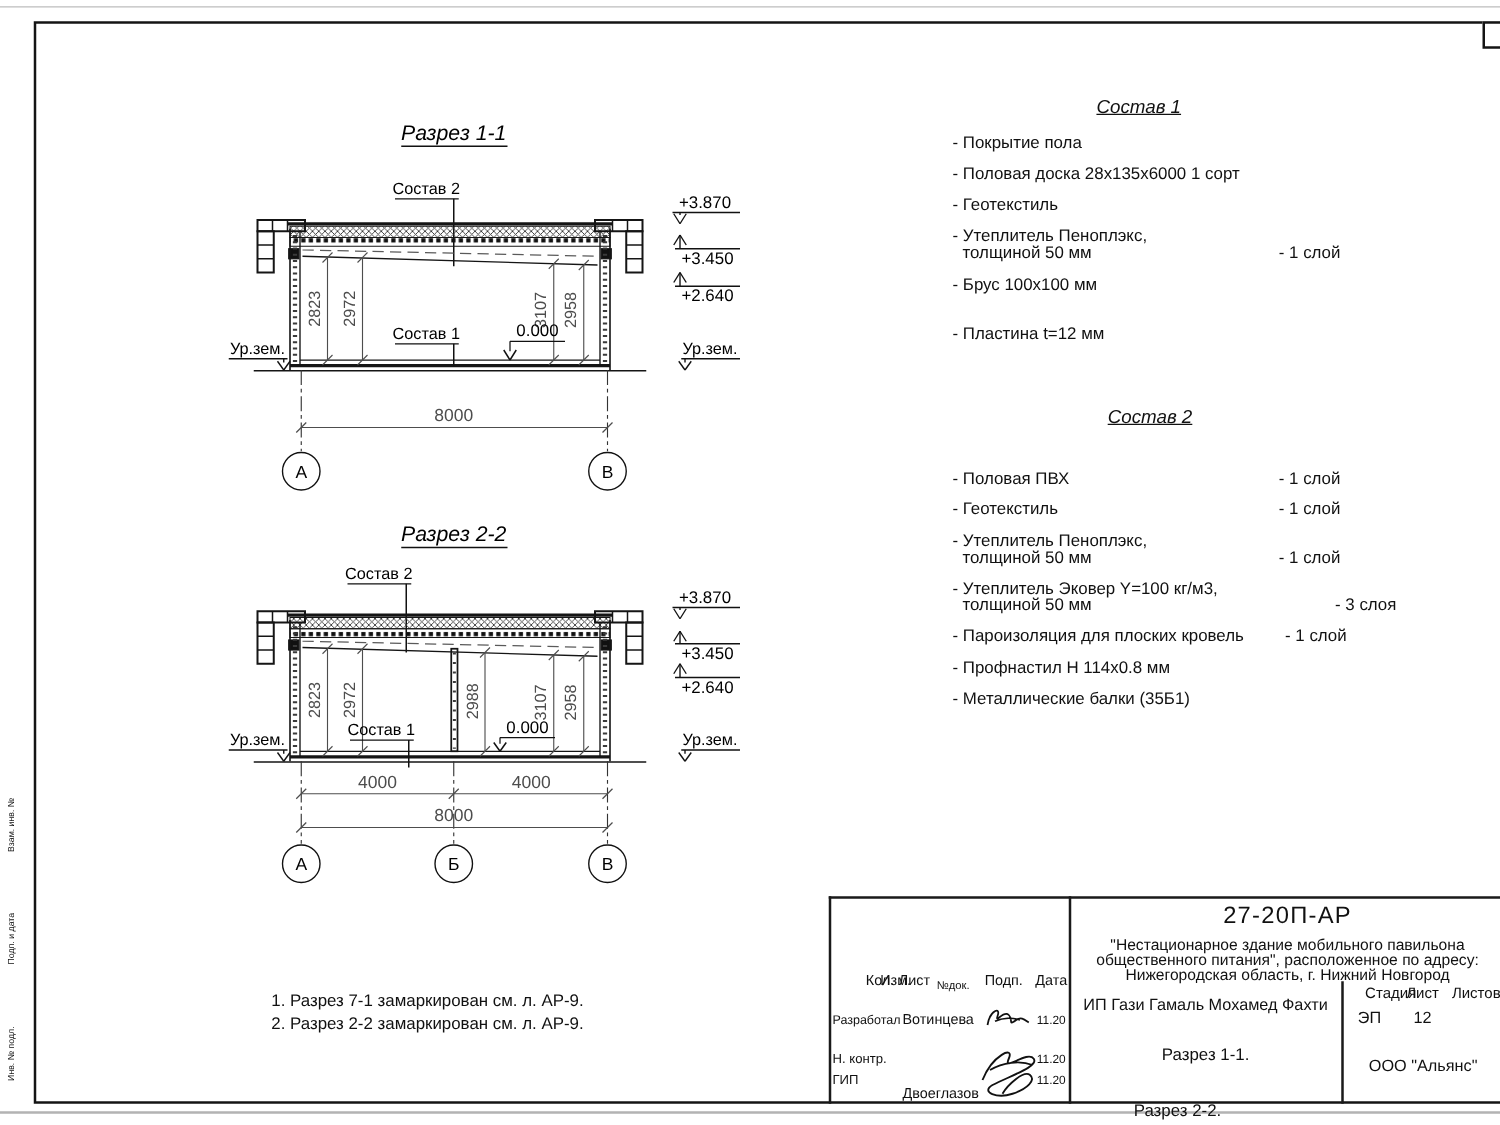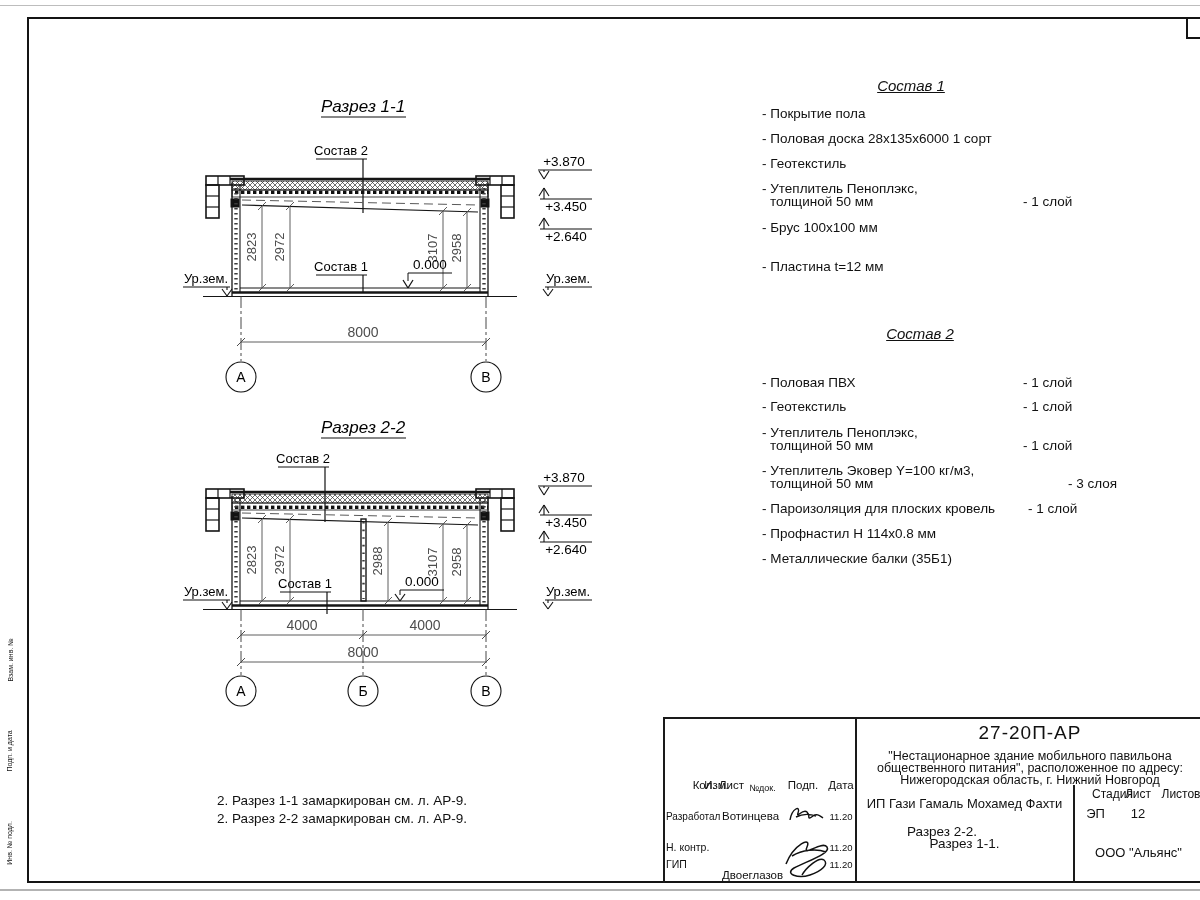--- a/index.html
+++ b/index.html
@@ -344,21 +344,21 @@
   <div class="t" style="left:770px;top:438px;font-size:13.5px;">толщиной 50 мм</div>
   <div class="t" style="left:1023px;top:438px;font-size:13.5px;">- 1 слой</div>
   <div class="t" style="left:762px;top:463px;font-size:13.5px;">- Утеплитель Эковер Y=100 кг/м3,</div>
   <div class="t" style="left:770px;top:476px;font-size:13.5px;">толщиной 50 мм</div>
   <div class="t" style="left:1023px;top:476px;font-size:13.5px;margin-left:45px;">- 3 слоя</div>
   <div class="t" style="left:762px;top:501px;font-size:13.5px;">- Пароизоляция для плоских кровель</div>
   <div class="t" style="left:1028px;top:501px;font-size:13.5px;">- 1 слой</div>
   <div class="t" style="left:762px;top:526px;font-size:13.5px;">- Профнастил Н 114х0.8 мм</div>
   <div class="t" style="left:762px;top:551px;font-size:13.5px;">- Металлические балки (35Б1)</div>
 
-  <div class="t" style="left:217px;top:793px;font-size:13.5px;">2. Разрез 1-1 замаркирован см. л. АР-9.</div>
+  <div class="t" style="left:217px;top:793px;font-size:13.5px;">1. Разрез 7-1 замаркирован см. л. АР-9.</div>
   <div class="t" style="left:217px;top:811px;font-size:13.5px;">2. Разрез 2-2 замаркирован см. л. АР-9.</div>
 
   <div>
 
     <div class="hl" style="left:663px;top:717px;width:541px;height:2px;"></div>
     <div class="vl" style="left:663px;top:717px;height:166px;width:2px;"></div>
     <div class="vl" style="left:855px;top:717px;height:166px;width:2px;"></div>
 
     <div class="vl" style="left:690px;top:717px;height:166px;"></div>
     <div class="vl" style="left:718px;top:717px;height:166px;"></div>
@@ -413,17 +413,17 @@
     <div class="t c" style="left:856px;top:749px;width:348px;font-size:12.5px;">"Нестационарное здание мобильного павильона</div>
     <div class="t c" style="left:856px;top:761px;width:348px;font-size:12.5px;">общественного питания", расположенное по адресу:</div>
     <div class="t c" style="left:856px;top:773px;width:348px;font-size:12.5px;">Нижегородская область, г. Нижний Новгород</div>
     <div class="t c" style="left:856px;top:797px;width:217px;font-size:13px;">ИП Гази Гамаль Мохамед Фахти</div>
     <div class="t c" style="left:1088px;top:788px;width:45px;font-size:12px;text-align:right;">Стадия</div>
     <div class="t c" style="left:1118px;top:788px;width:40px;font-size:12px;">Лист</div>
     <div class="t c" style="left:1158px;top:788px;width:46px;font-size:12px;">Листов</div>
     <div class="t c" style="left:1073px;top:807px;width:45px;font-size:13px;">ЭП</div>
     <div class="t c" style="left:1118px;top:807px;width:40px;font-size:13px;">12</div>
     <div class="t c" style="left:856px;top:836px;width:217px;font-size:13.5px;">Разрез 1-1.</div>
-    <div class="t c" style="left:856px;top:824px;width:172px;font-size:13.5px;">Разрез 2-2.</div>
+    <div class="t c" style="left:856px;top:881px;width:172px;font-size:13.5px;">Разрез 2-2.</div>
     <div class="t c" style="left:1073px;top:846px;width:131px;font-size:13px;">ООО "Альянс"</div>
   </div>
 
 </div>
 
 </body></html>

